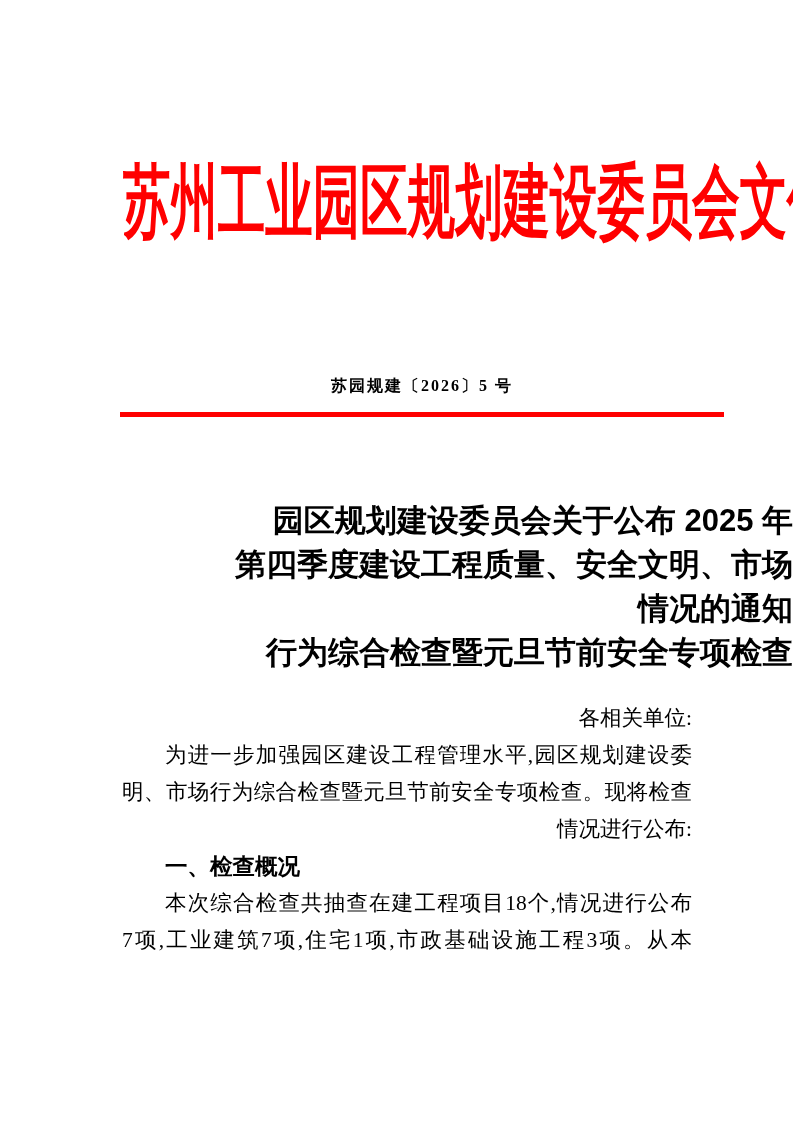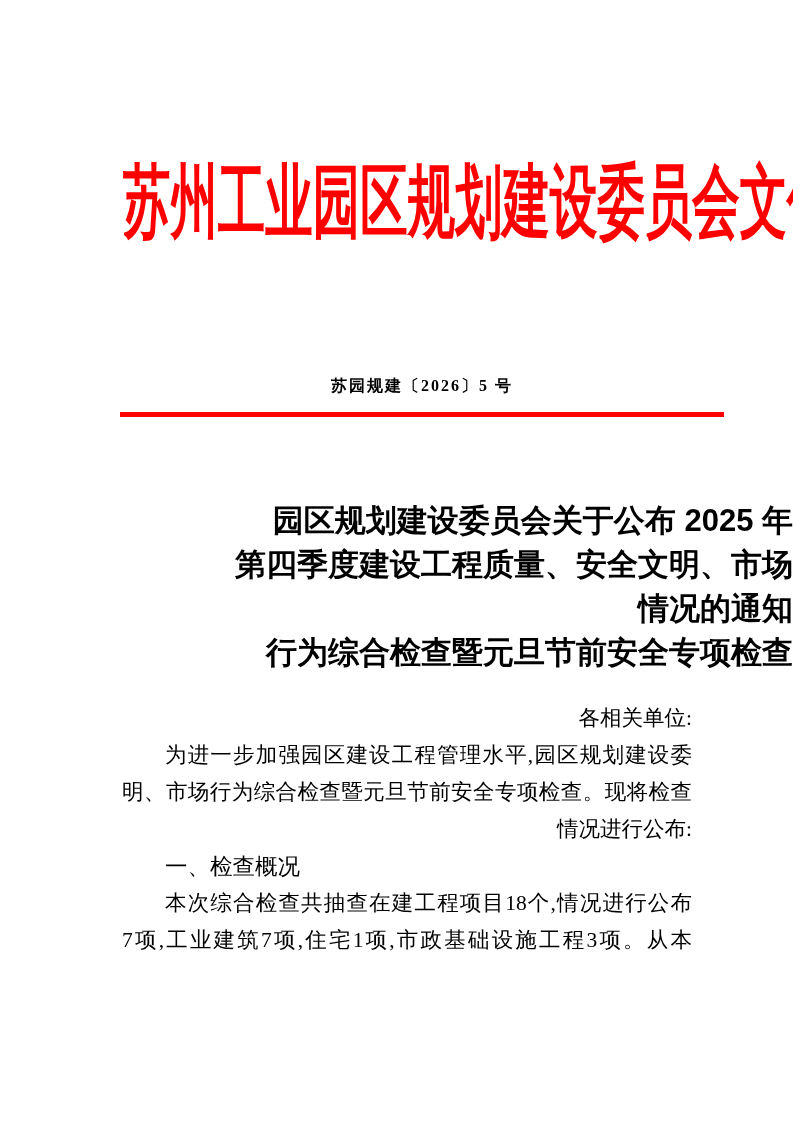--- a/index.html
+++ b/index.html
@@ -89,21 +89,21 @@
   }
   .b-just {
     text-align: justify;
     text-align-last: justify;
     -moz-text-align-last: justify;
   }
   .b-indent { text-indent: 43px; }
   .b-plain { text-align: right; }
   .b-heading {
     font-family: "Liberation Sans", sans-serif;
-    font-weight: normal;
+    font-weight: bold;
     font-size: 22.5px;
     text-align: left;
   }
 </style>
 </head>
 <body>
 
 <div class="page">
 
   <div class="red-header">

